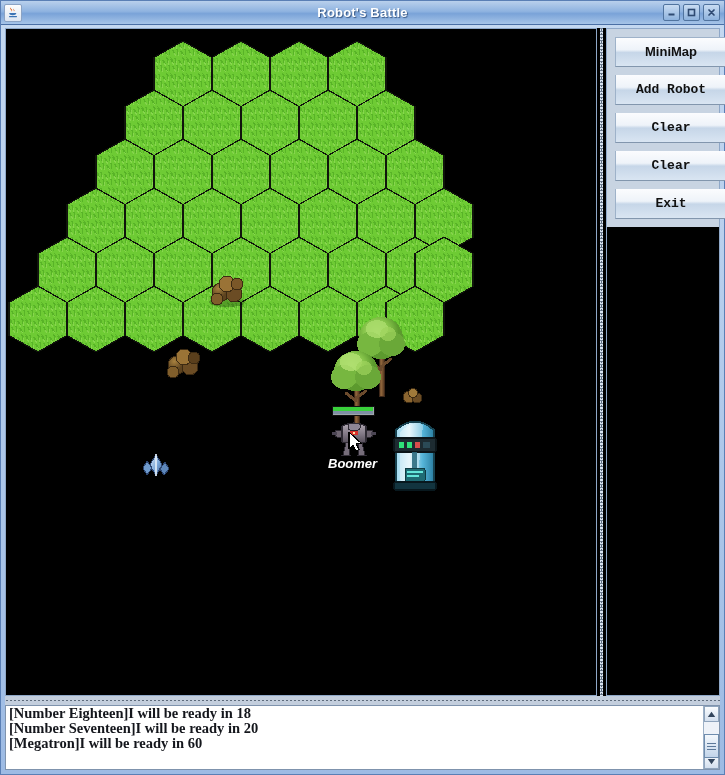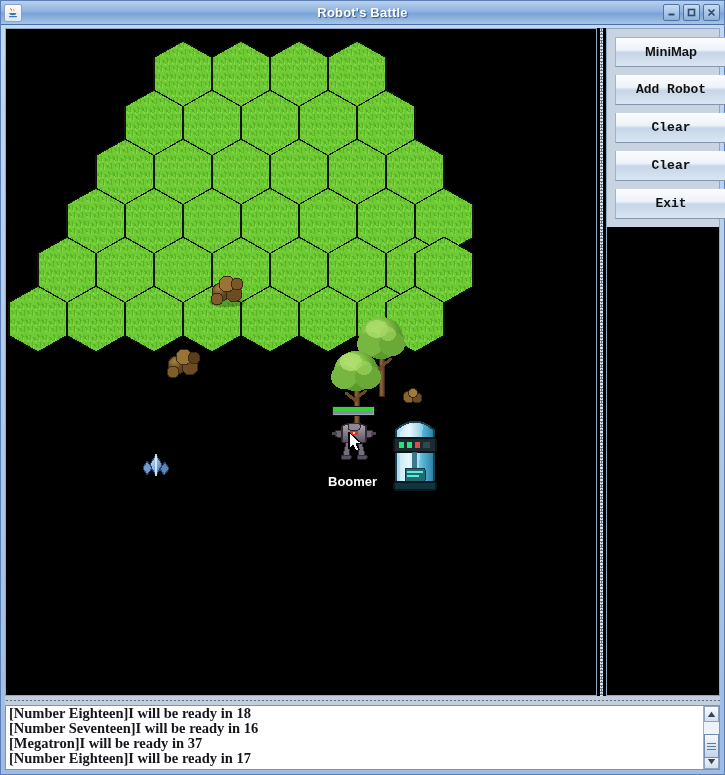--- a/index.html
+++ b/index.html
@@ -407,21 +407,21 @@
               <rect x="6" y="35" width="10" height="4" rx="1" fill="#554e5c" stroke="#2e2a33" stroke-width="0.8"></rect>
               <rect x="22" y="35" width="10" height="4" rx="1" fill="#554e5c" stroke="#2e2a33" stroke-width="0.8"></rect>
             </g>
 
             <g transform="translate(17,26)">
               <path d="M0 0 L0 17 L4.2 13.2 L7 19 L10 17.5 L7.3 12 L12.5 11.6 Z" fill="#ffffff" stroke="#000" stroke-width="1.1" stroke-linejoin="round"></path>
             </g>
           </g>
         </svg>
 
-        <div id="unit-label" style="left:320px; top:445px;">Boomer</div>
+        <div id="unit-label" style="left:320px; top:427px;font-style:italic;">Boomer</div>
       </div>
 
       <div id="v-splitter"></div>
 
       <div id="right-panel">
         <div id="button-stack">
           <button class="panel-button">MiniMap</button>
           <button class="panel-button">Add Robot</button>
           <button class="panel-button">Clear</button>
           <button class="panel-button">Clear</button>
@@ -430,23 +430,22 @@
         <div id="right-filler"></div>
       </div>
     </div>
 
     <div id="h-splitter"></div>
 
     <div id="log-panel">
       <div id="log-text">
         <div class="log-line clipped">[Number Eighteen]I will be ready in 19</div>
         <div class="log-line">[Number Eighteen]I will be ready in 18</div>
-        <div class="log-line">[Number Seventeen]I will be ready in 16</div>
-        <div class="log-line">[Megatron]I will be ready in 37</div>
-        <div class="log-line">[Number Eighteen]I will be ready in 17</div>
+        <div class="log-line">[Number Seventeen]I will be ready in 20</div>
+        <div class="log-line">[Megatron]I will be ready in 60</div>
       </div>
       <div id="log-scrollbar">
         <div class="sb-arrow">
           <svg width="9" height="7" viewBox="0 0 9 7">
               <path d="M4.5 0.8 L8.2 6 L0.8 6 Z" fill="#33455c"></path>
             </svg>
         </div>
         <div class="sb-track">
           <div id="sb-thumb">
             <div class="grip"></div>

